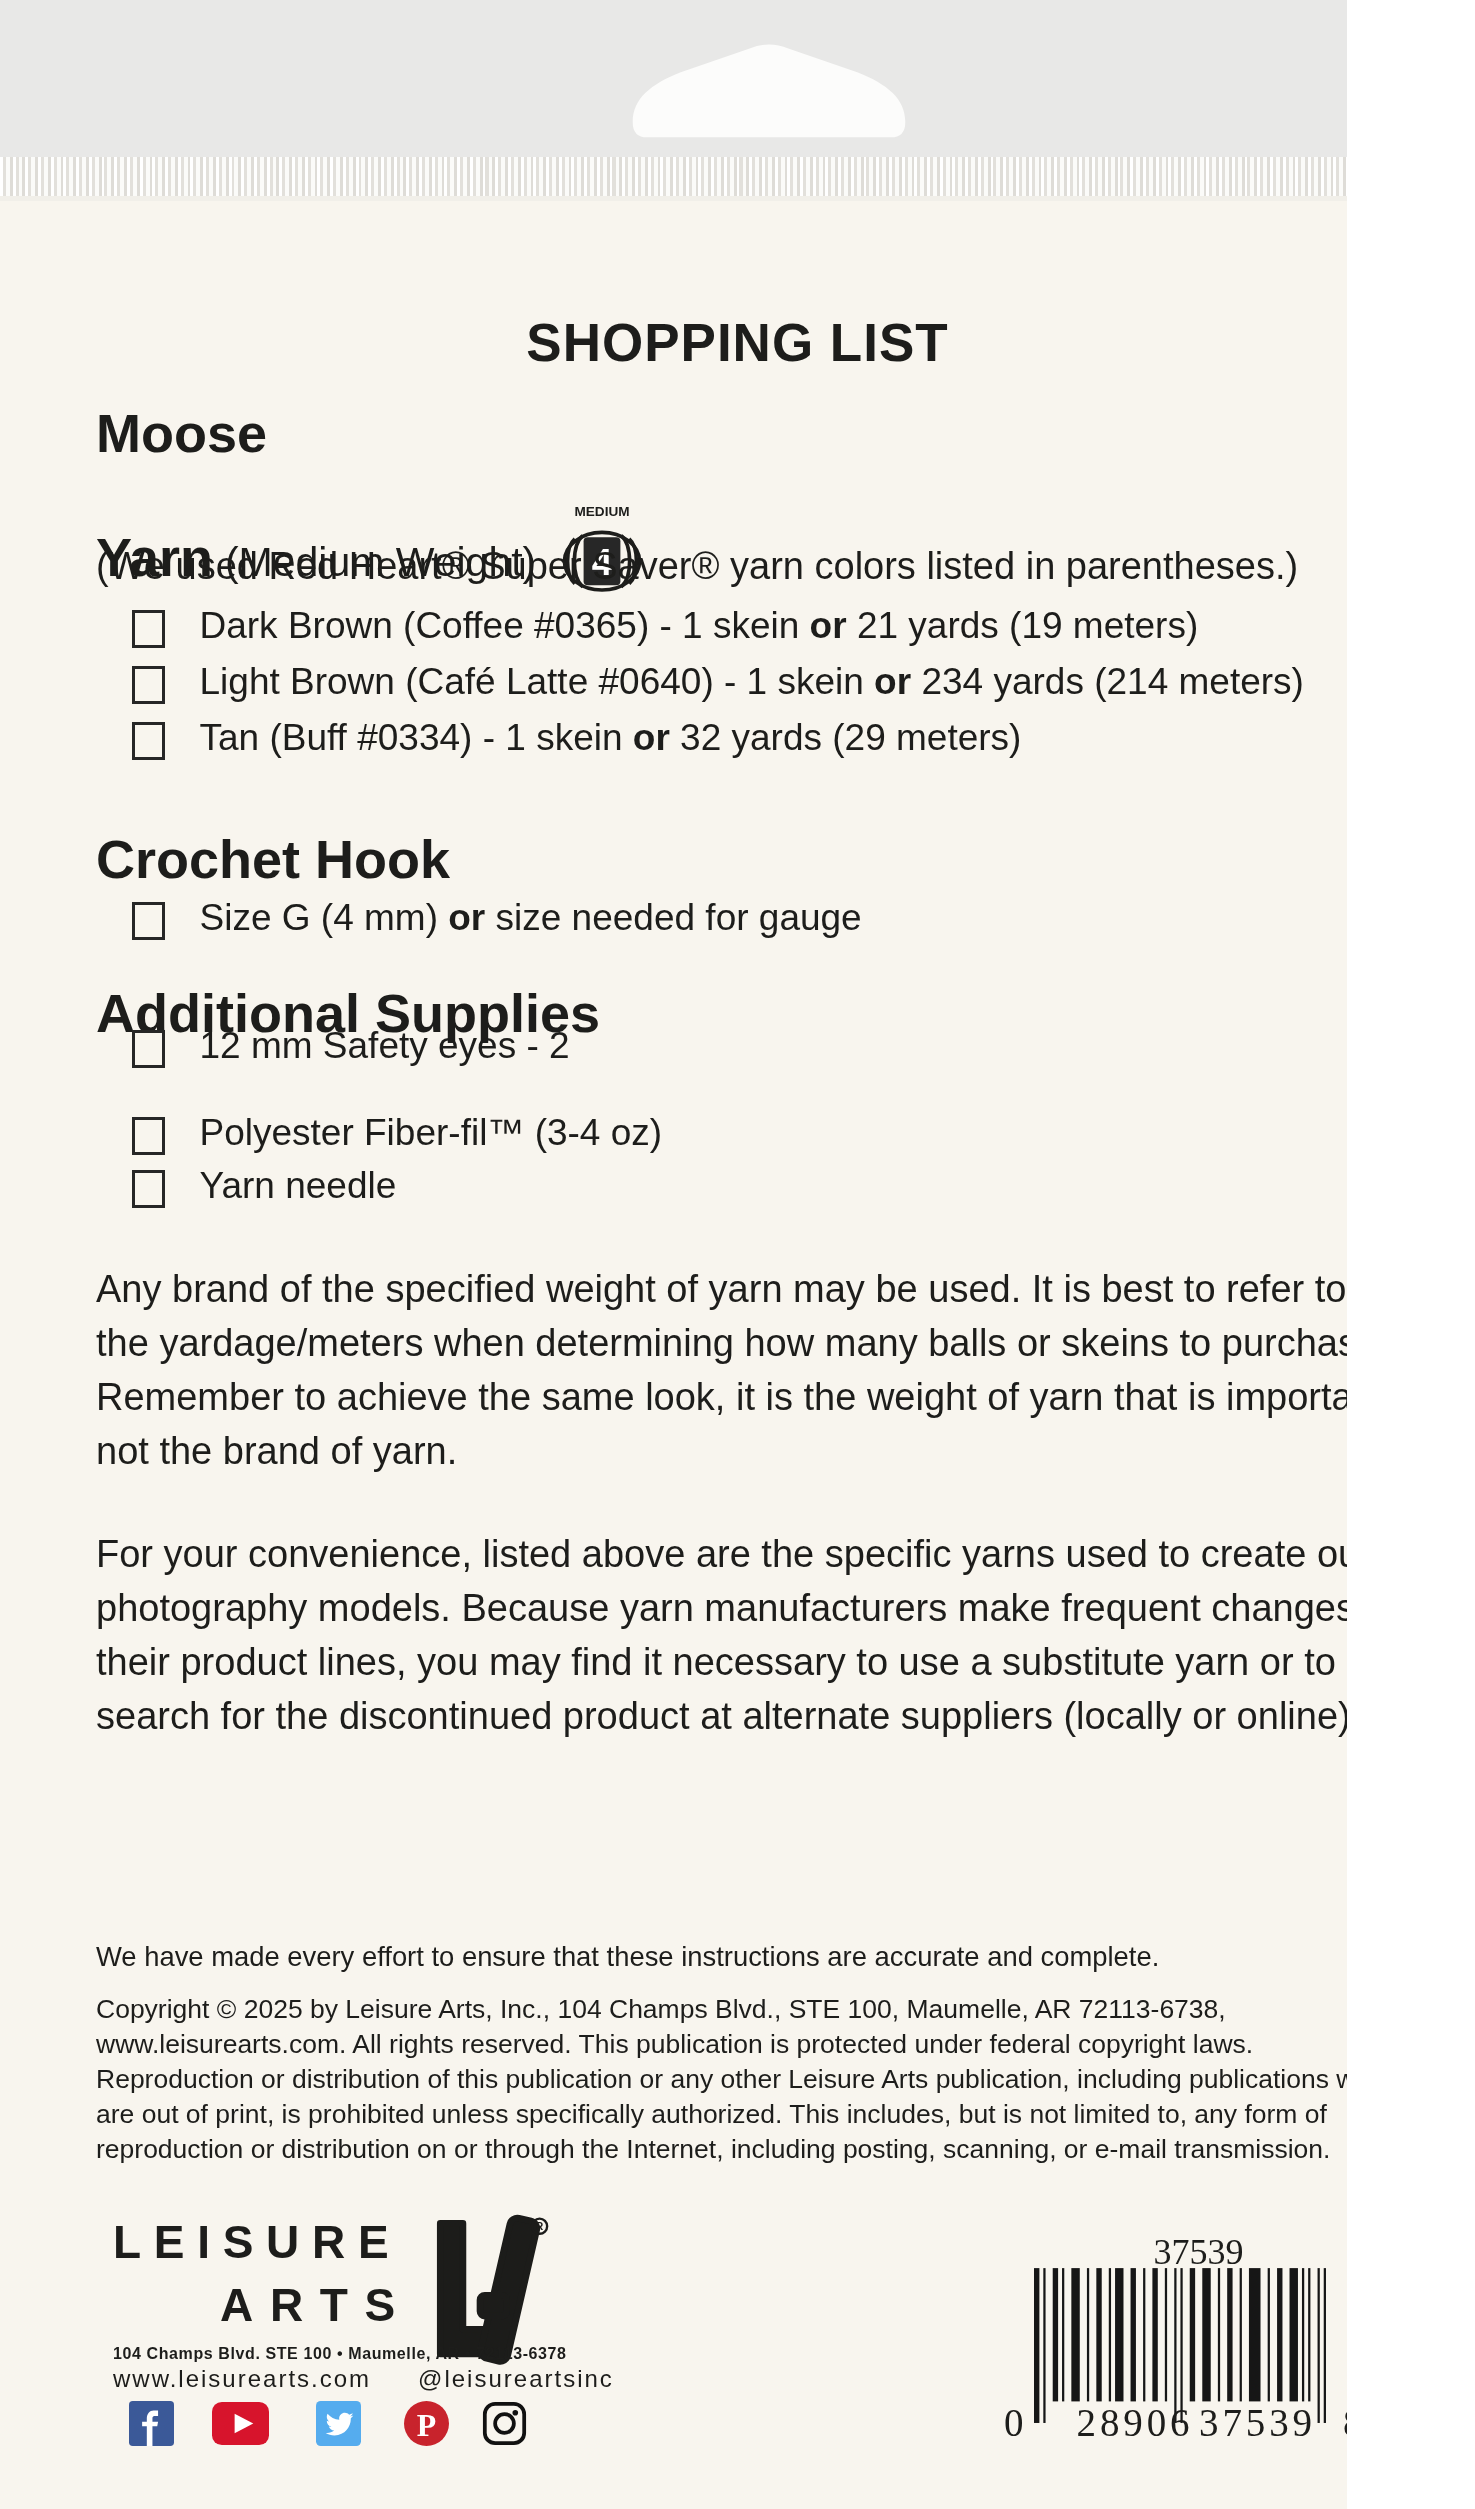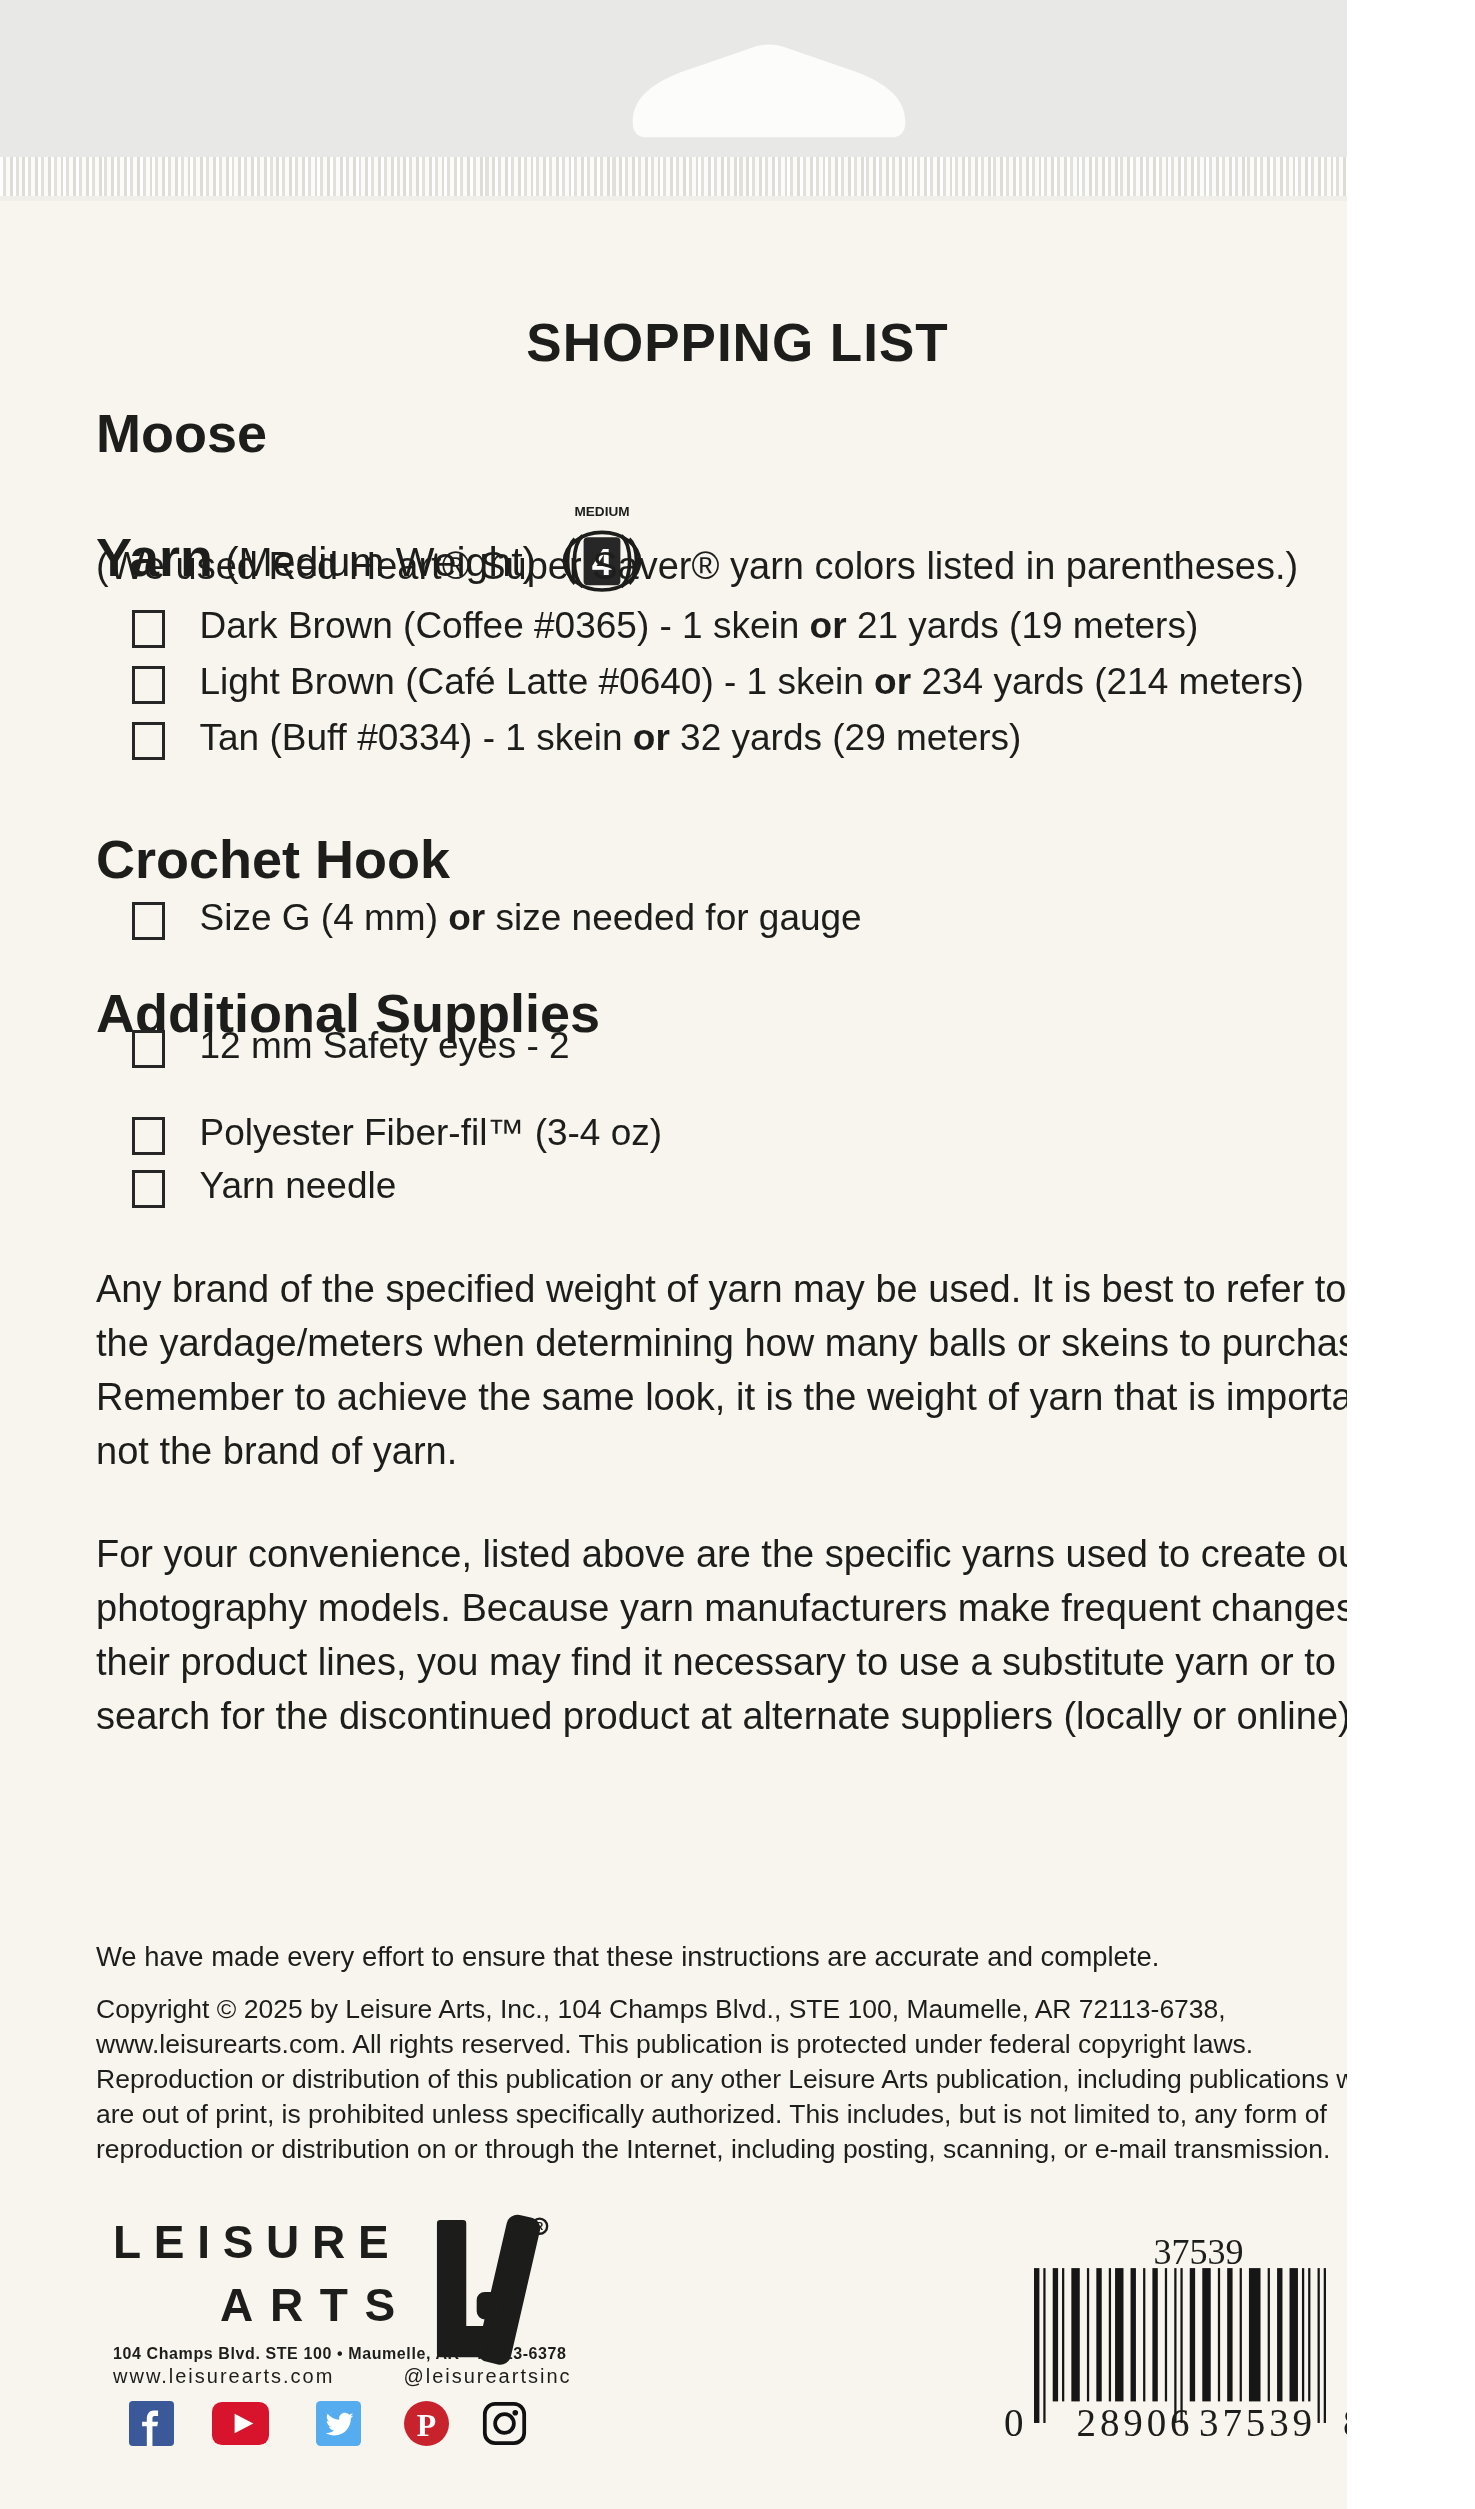--- a/index.html
+++ b/index.html
@@ -36,22 +36,22 @@
   .para{left:96px;width:1308px;font-size:38px;line-height:54px;}
   .fineprint{left:96px;width:1321px;font-size:26.5px;line-height:35px;}
   .accuracy{top:1939px;font-size:27.4px;}
   .copyright{top:1992px;}
   
   .brand{left:113px;top:2213px;width:299px;}
   .brand-line1{font-size:46px;font-weight:700;letter-spacing:12.7px;line-height:59px;}
   .brand-line2{font-size:46px;font-weight:700;letter-spacing:16.7px;line-height:59px;text-align:right;margin-top:3.9px;}
   .monogram{left:427px;top:2213px;width:123px;height:157px;}
   .address{left:113px;top:2345px;width:451px;font-size:16px;font-weight:700;letter-spacing:0.6px;white-space:nowrap;}
-  .webline{left:113px;top:2365px;width:451px;display:flex;font-size:20px;letter-spacing:2px;white-space:nowrap;}
-  .webline .handle{margin-left:69px;text-align:right;}
+  .webline{left:113px;top:2365px;width:451px;display:flex;font-size:24px;letter-spacing:2px;white-space:nowrap;}
+  .webline .handle{margin-left:47px;text-align:right;}
   .social{top:2401px;width:45px;height:45px;}
   .s-fb{left:129px;} .s-yt{left:212px;width:57px;} .s-tw{left:316px;} .s-pin{left:404px;} .s-ig{left:482px;}
   
   .barcode{left:1002px;top:2231px;width:372px;height:211px;font-family:"Liberation Serif","DejaVu Serif",serif;}
   .sku{position:absolute;left:118px;top:0;width:157px;text-align:center;font-size:36px;}
   .bars{position:absolute;left:32px;top:37px;}
   .upc-digits{position:absolute;top:169px;left:0;width:372px;height:41px;font-size:39px;}
   .upc-digits span{position:absolute;top:0;}
   .d0{left:2px;} .g1{left:67px;width:132px;text-align:center;letter-spacing:3.9px;}
   .g2{left:192px;width:127px;text-align:center;letter-spacing:3.9px;} .d8{left:341px;}

